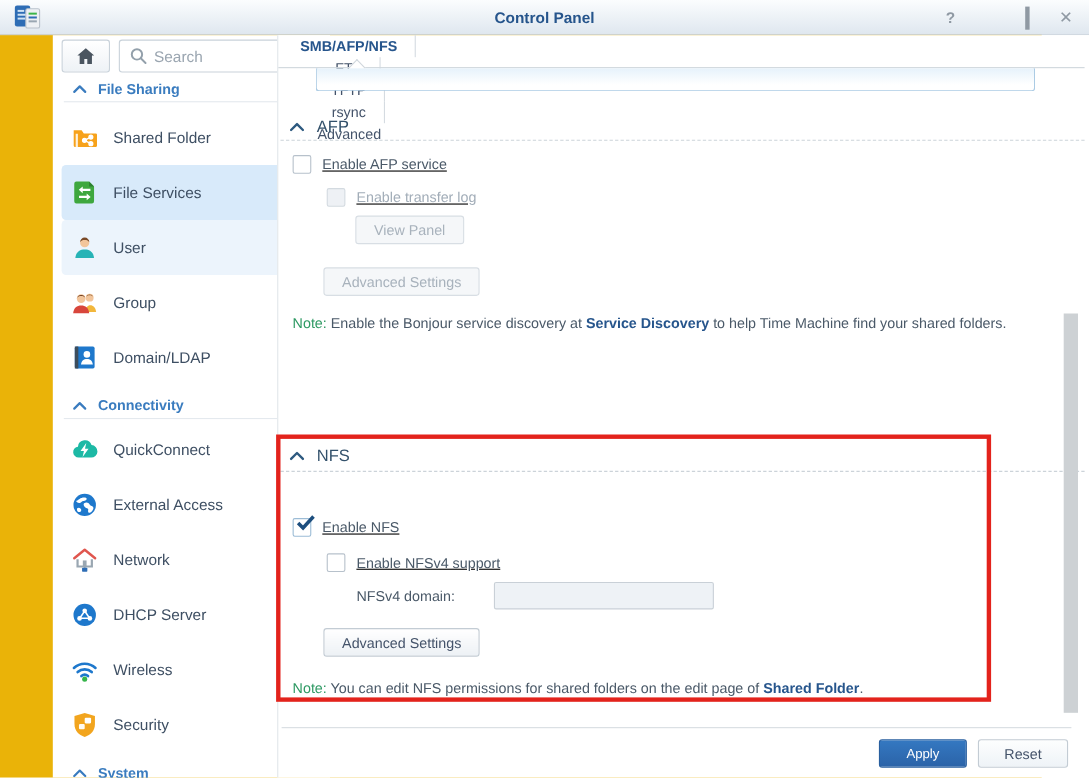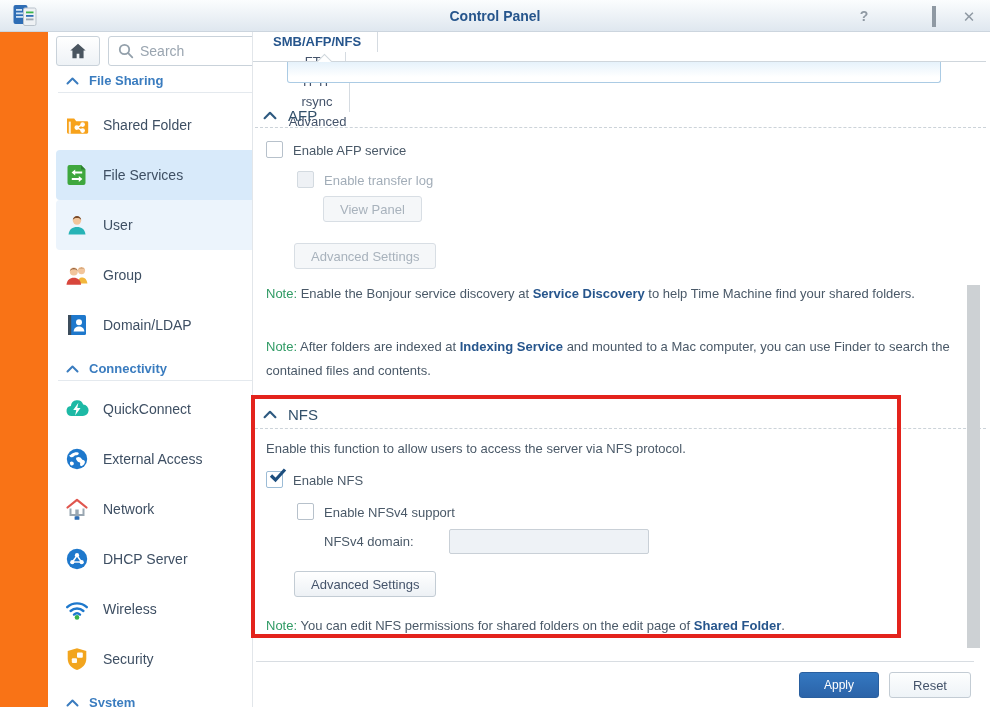--- a/index.html
+++ b/index.html
@@ -1,18 +1,18 @@
 <!DOCTYPE html>
 <html><head>
 <meta charset="utf-8">
 <style>
   * { box-sizing: border-box; margin: 0; padding: 0; }
   html,body { width:990px; height:707px; }
   body { font-family:"Liberation Sans", sans-serif; background:#fff; position:relative; overflow:hidden; }
-  #app { position:absolute; inset:0; width:947px; height:707px; background:#f97316; }
+  #app { position:absolute; inset:0; width:947px; height:707px; background:#eab308; }
 
   
   .titlebar { position:absolute; left:0; top:0; width:990px; height:32px;
     background:linear-gradient(#fbfdfe,#dfe7ef); border-bottom:1px solid #ccd5de; }
   .app-icon { position:absolute; left:12px; top:3px; width:26px; height:26px; }
   .win-title { position:absolute; left:0; right:0; top:0; height:32px; line-height:32px;
     text-align:center; font-size:14px; font-weight:bold; color:#26558c; }
   .win-controls { position:absolute; right:14px; top:0; height:32px; display:flex; align-items:center; gap:21px; }
   .wc { color:#8f99a3; font-size:15px; line-height:1; cursor:pointer; text-align:center; min-width:14px; }
   .wc-help { font-weight:bold; font-size:14px; }
@@ -53,21 +53,21 @@
 
   .partial-box { position:absolute; left:34px; top:30px; width:654px; height:21px;
     border:1px solid #abcbe4; border-top:none; border-radius:0 0 3px 3px;
     background:linear-gradient(#e6f2fb, #ffffff 75%); }
 
   .section-header { position:absolute; left:10px; height:20px; display:flex; align-items:center; gap:11px; cursor:pointer; }
   .section-header .caret { color:#2e5a80; display:flex; }
   .section-header .stitle { font-size:15px; color:#33516b; }
   .dashed { position:absolute; left:2px; width:731px; border-bottom:1px dashed #ccd3d9; }
 
-  .cb-row { position:absolute; height:18px; display:flex; align-items:flex-end; gap:10px; cursor:pointer; }
+  .cb-row { position:absolute; height:18px; display:flex; align-items:center; gap:10px; cursor:pointer;text-decoration:underline; }
   .cb { position:relative; width:17px; height:17px; border:1px solid #b7c1cb; background:#fff; border-radius:2px; flex:0 0 17px; }
   .cb .check { display:none; position:absolute; left:1px; top:-5px; }
   .cb.checked { border-color:#9cbcd6; }
   .cb.checked .check { display:block; }
   .cb-row .cb-label { font-size:13px; color:#4a5968; }
   .cb-row.disabled .cb { background:#eef1f5; border-color:#d3dae0; cursor:default; }
   .cb-row.disabled .cb-label { color:#a2adb8; }
 
   .btn { position:absolute; height:26px; padding:0 16px; font-size:13px; color:#44536a;
     background:linear-gradient(#ffffff,#edf1f5); border:1px solid #c3ccd4; border-radius:3px;
@@ -345,35 +345,31 @@
     </div>
 
     <button class="btn disabled" style="left:70px; top:164px;">View Panel</button>
 
     <button class="btn disabled" style="left:41px; top:211px;">Advanced Settings</button>
 
     <div class="note" style="left:13px; top:250px; width:696px;">
       <span class="note-label">Note:</span><span> Enable the Bonjour service discovery at </span><span class="note-link">Service Discovery</span><span> to help Time Machine find your shared folders.</span>
     </div>
 
-    <div class="note" style="left:13px; top:303px; width:714px;">
-      <span class="note-label">Note:</span><span> After folders are indexed at </span><span class="note-link">Indexing Service</span><span> and mounted to a Mac computer, you can use Finder to search the contained files and contents.</span>
-    </div>
 
     <div class="section-header" style="top:372px;">
       <span class="caret">
         <svg width="14" height="9" viewBox="0 0 13 8">
             <path d="M1.5 6.5 6.5 1.5 11.5 6.5" stroke="#2e5a80" stroke-width="2" fill="none" stroke-linecap="round" stroke-linejoin="round"></path>
           </svg>
       </span>
       <span class="stitle">NFS</span>
     </div>
     <div class="dashed" style="top:396px;"></div>
 
-    <div class="desc" style="left:13px; top:409px;">Enable this function to allow users to access the server via NFS protocol.</div>
 
     <div class="cb-row" style="left:13px; top:438px;">
       <span class="cb checked">
         <svg class="check" width="19" height="17" viewBox="0 0 19 17">
           <path d="M3 8.5 7.5 13 17 2.5" stroke="#1d4e7e" stroke-width="3.2" fill="none"></path>
         </svg>
       </span>
       <span class="cb-label">Enable NFS</span>
     </div>
 

